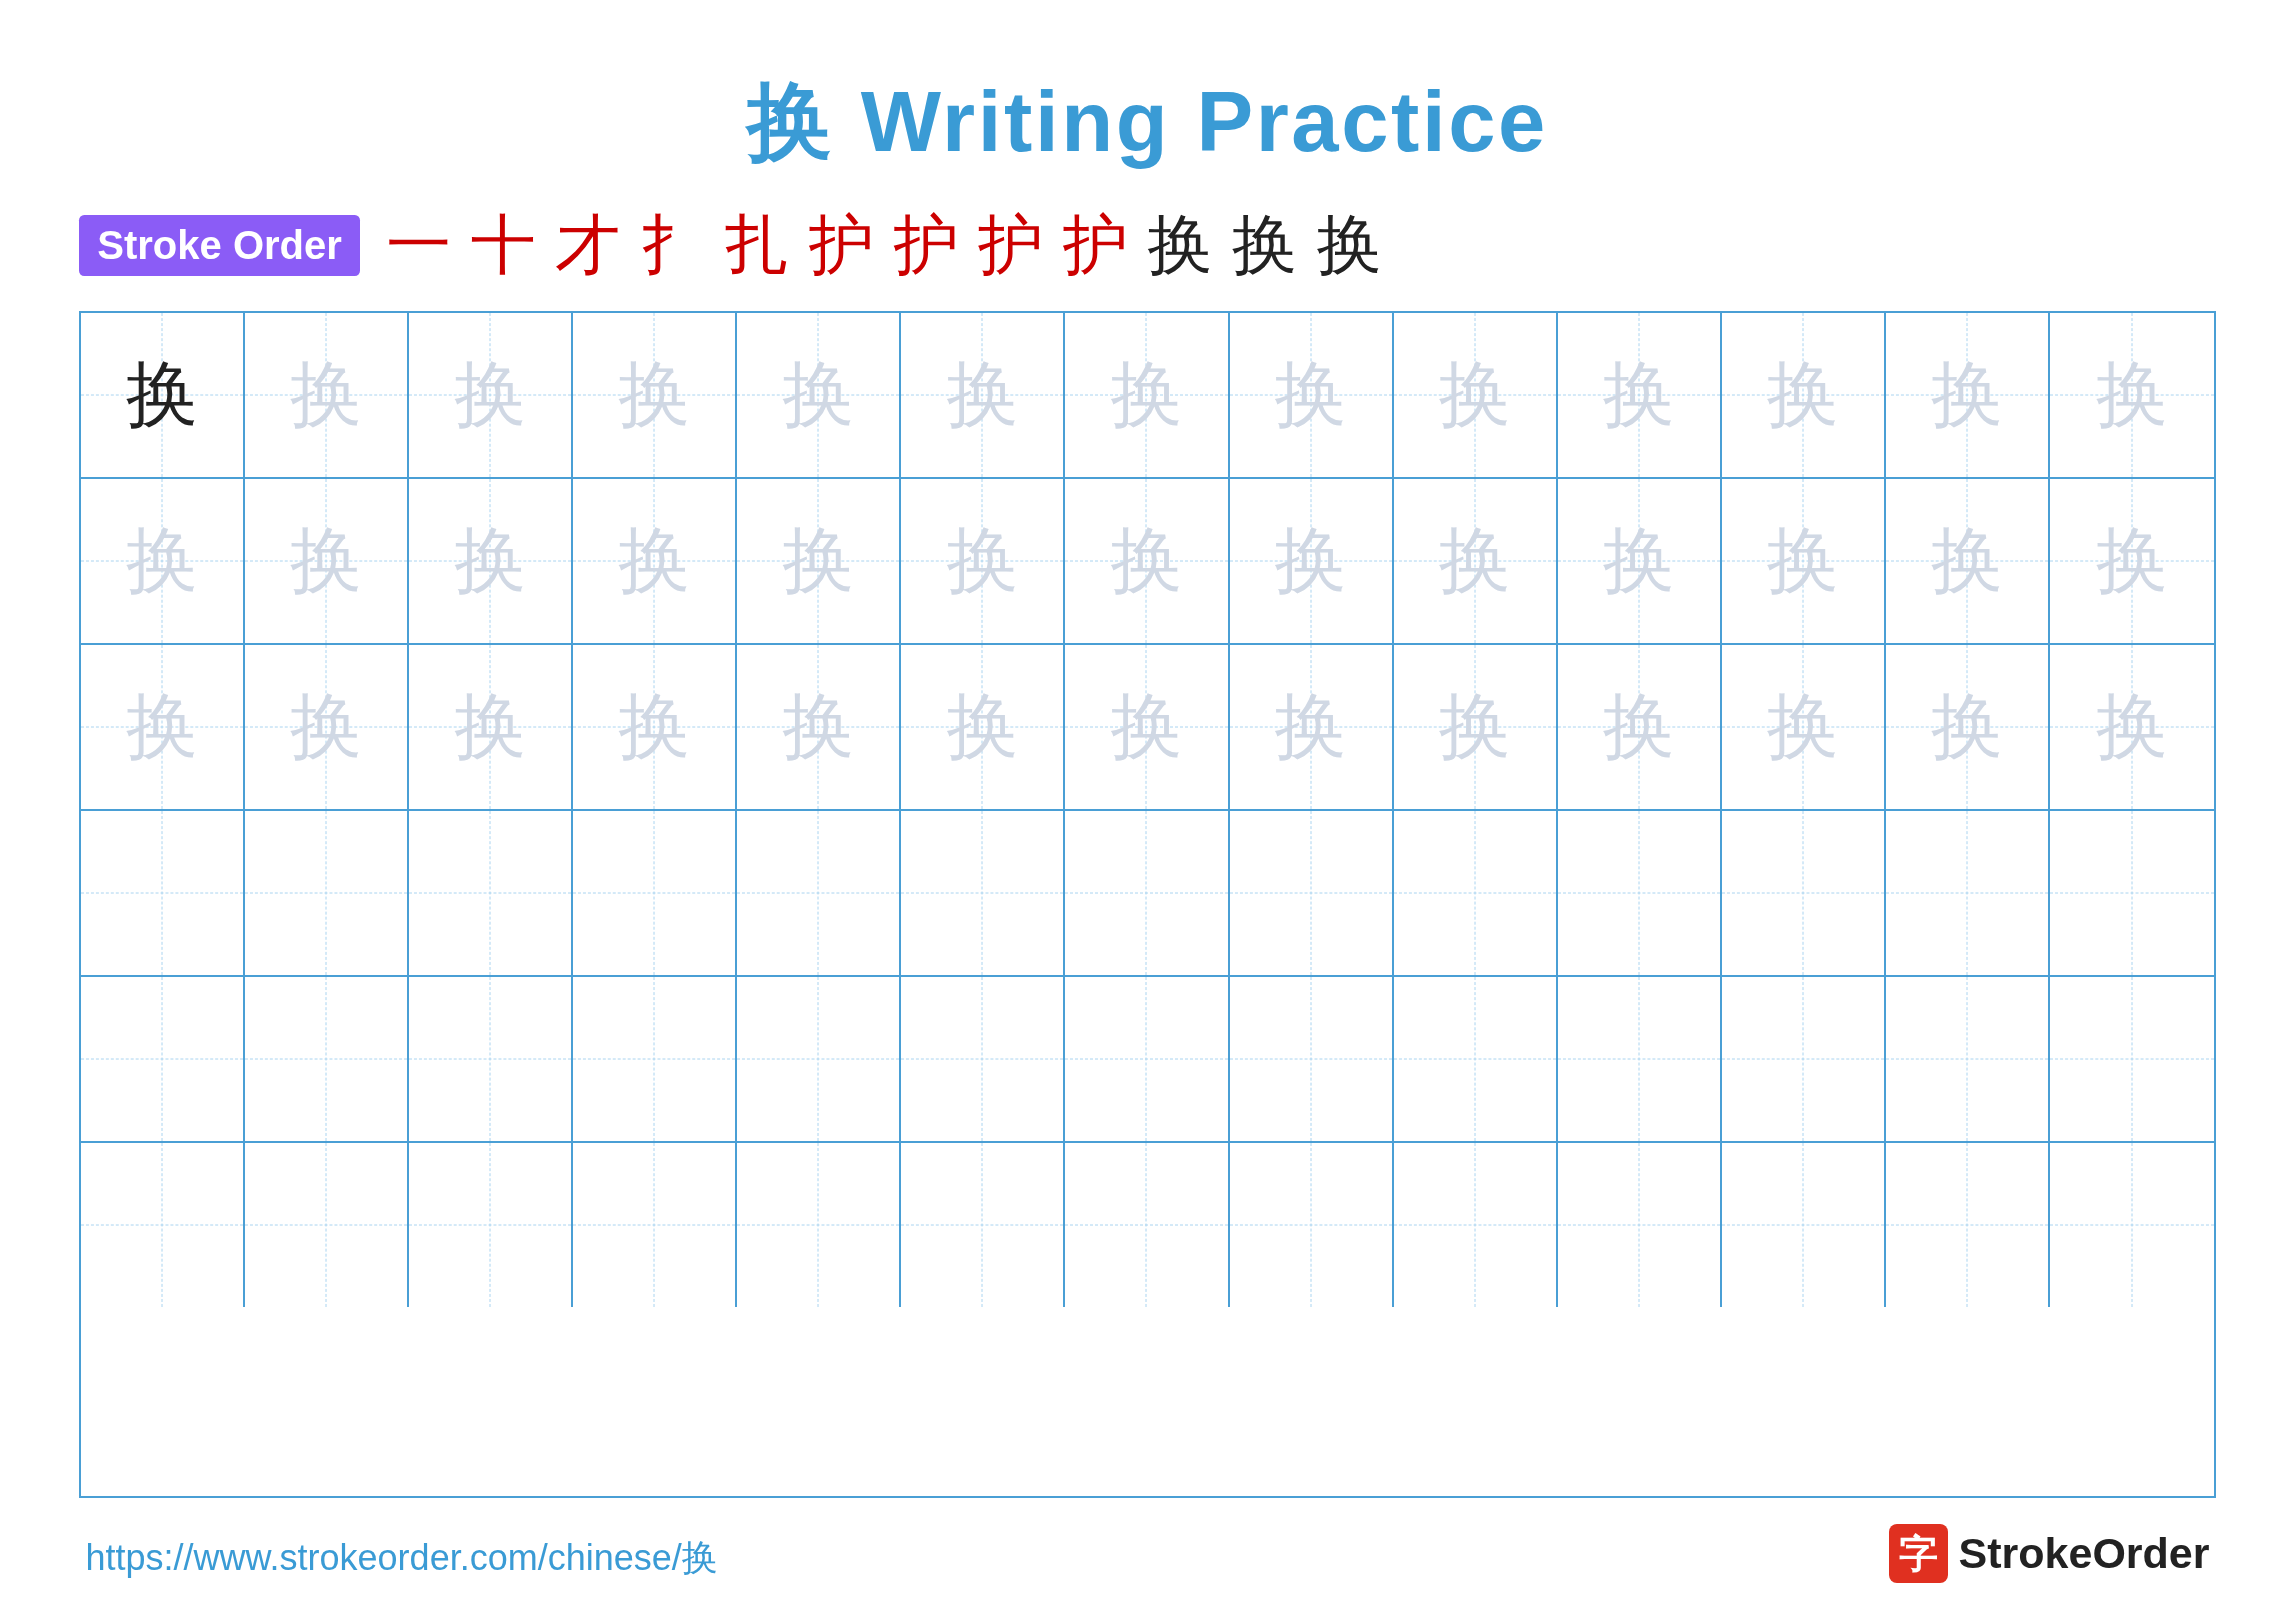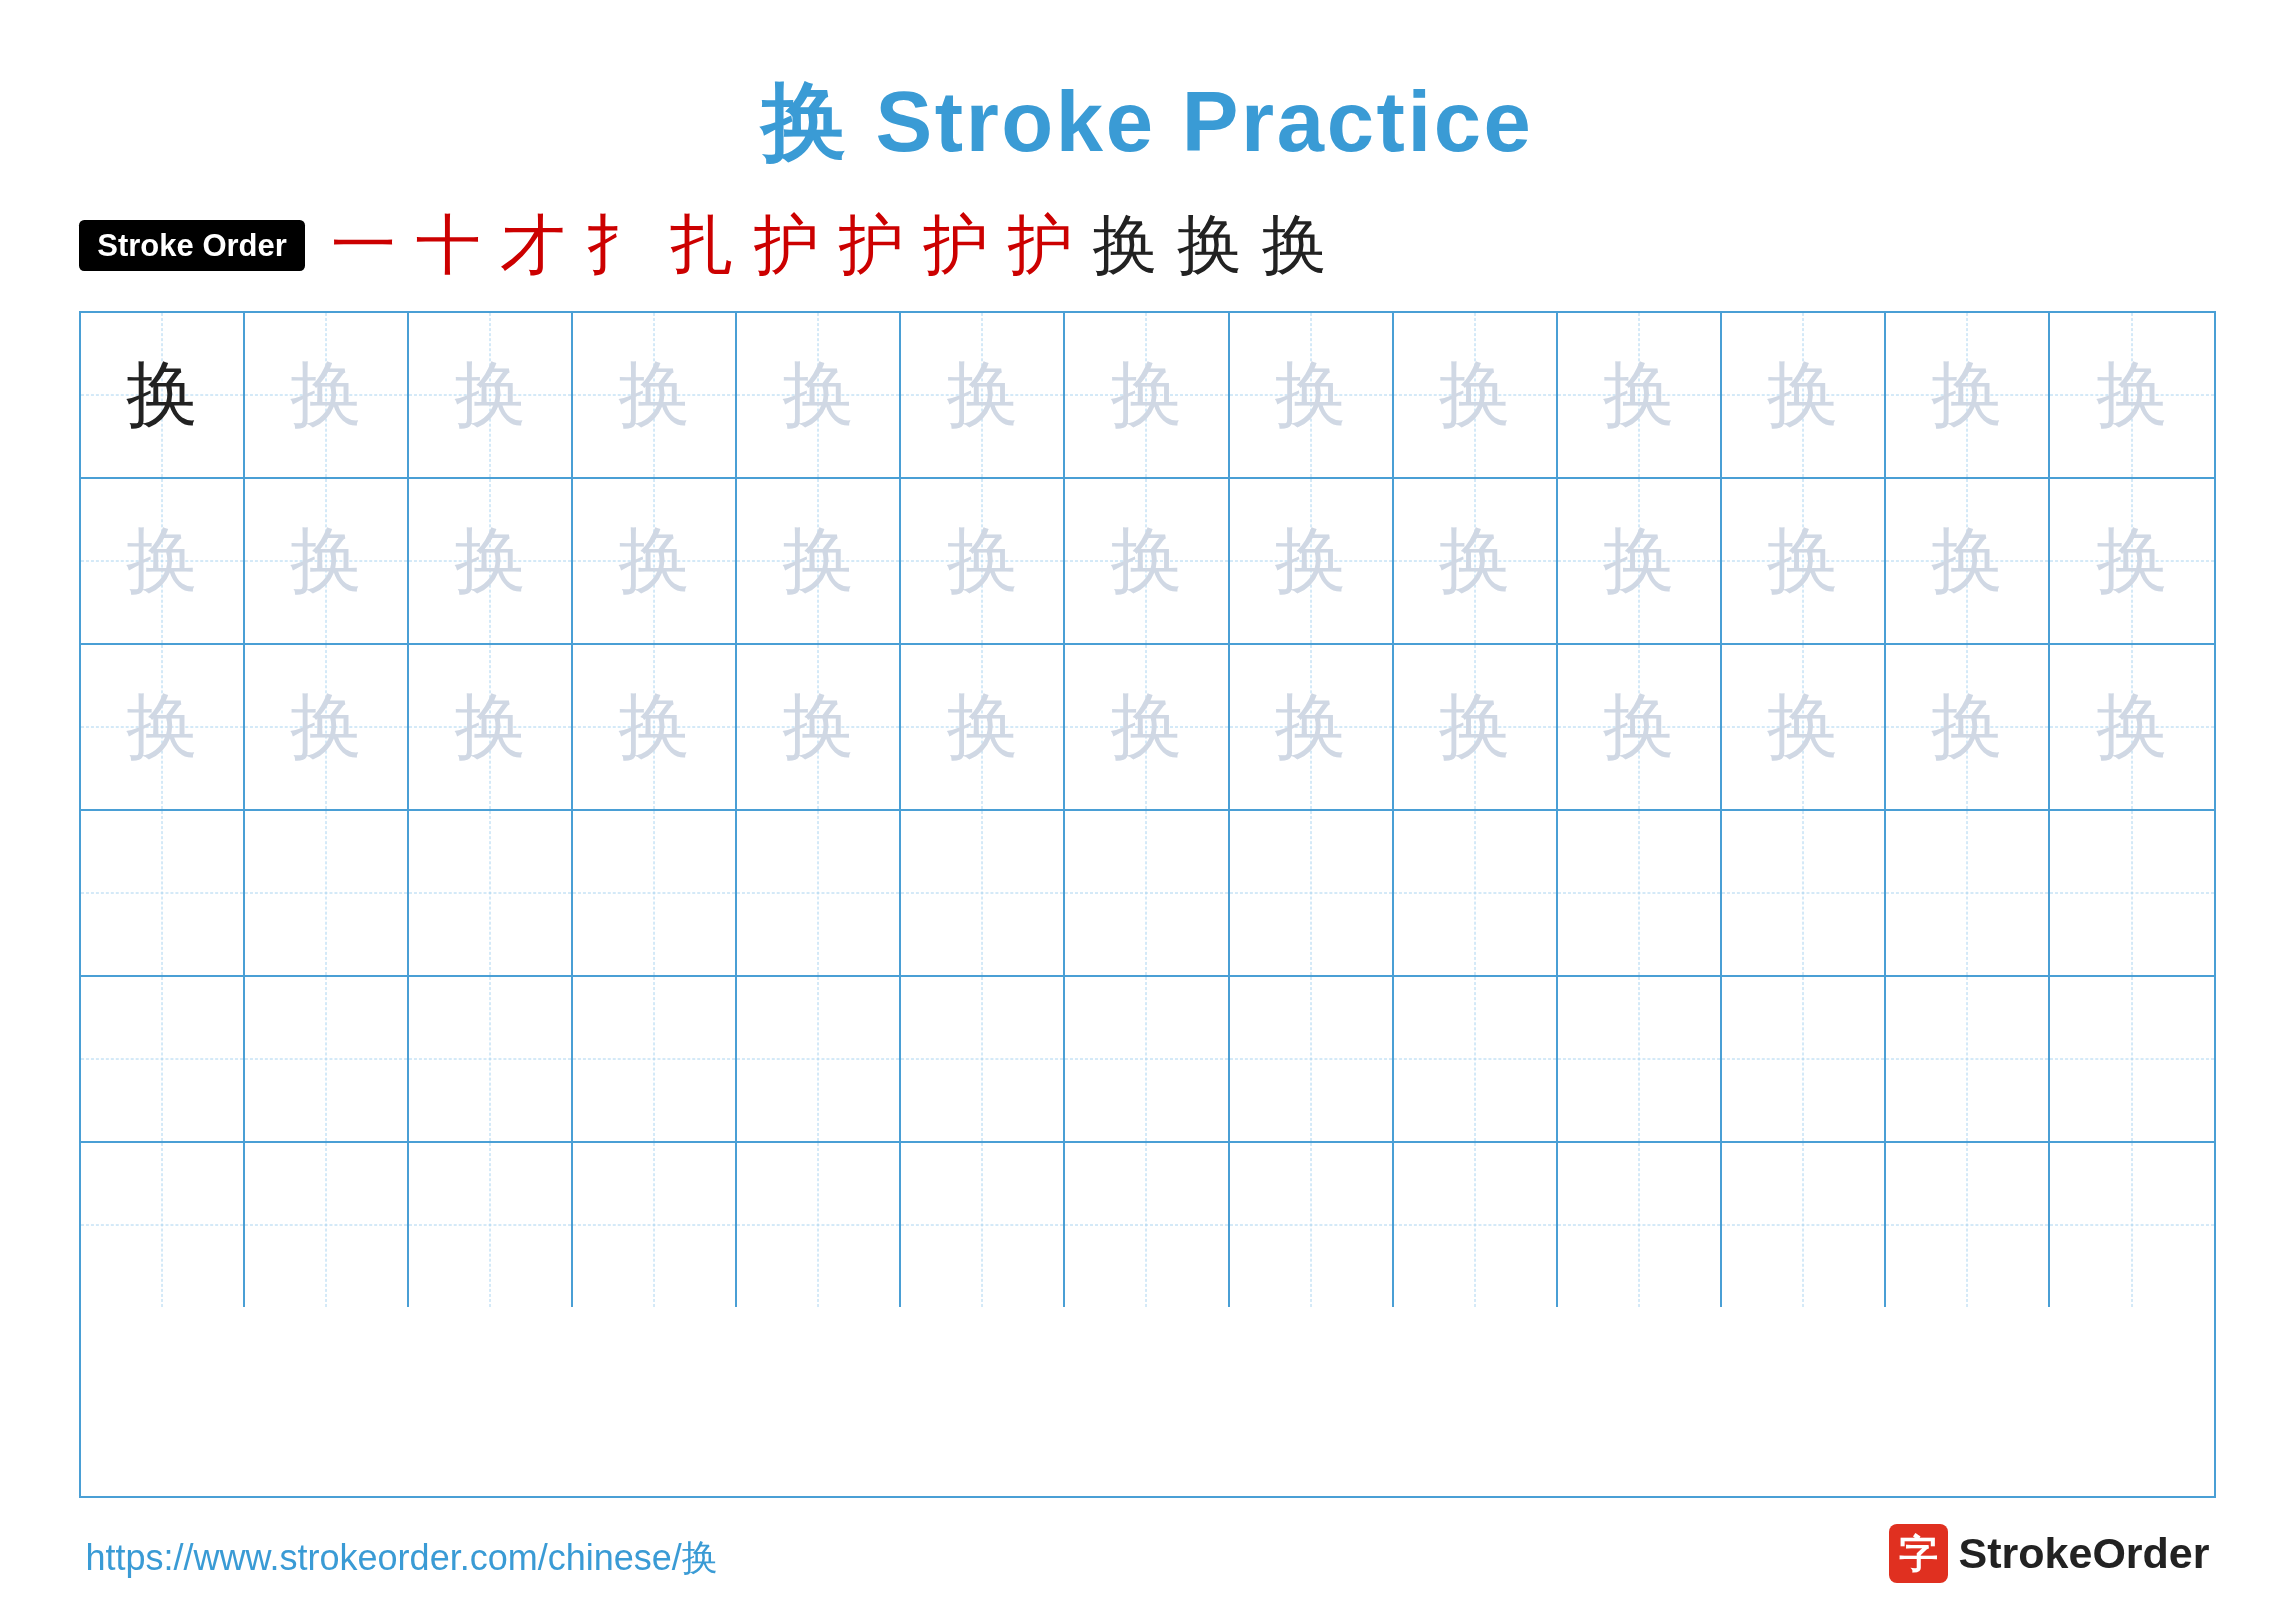--- a/index.html
+++ b/index.html
@@ -34,23 +34,23 @@
 
     .stroke-order-row {
       display: flex;
       align-items: center;
       width: 100%;
       margin-bottom: 33px;
       gap: 0px;
     }
 
     .stroke-order-badge {
-      background: #000000;
+      background: #8b5cf6;
       color: #ffffff;
-      font-size: 31px;
+      font-size: 40px;
       font-weight: bold;
       padding: 7.9px 18.3px;
       border-radius: 5.2px;
       margin-right: 26px;
       white-space: nowrap;
     }
 
     .stroke-sequence {
       display: flex;
       align-items: center;
@@ -174,21 +174,21 @@
       font-size: 39px;
       font-weight: bold;
       font-family: 'SimSun', serif;
     }
   </style>
 </head>
 <body>
 
 <div class="page">
 
-  <h1 class="title">换 Stroke Practice</h1>
+  <h1 class="title">换 Writing Practice</h1>
 
   <div class="stroke-order-row">
     <div class="stroke-order-badge">Stroke Order</div>
     <div class="stroke-sequence" id="stroke-sequence-container">
         <span class="stroke-char">一</span>
         <span class="stroke-char">十</span>
         <span class="stroke-char">才</span>
         <span class="stroke-char">扌</span>
         <span class="stroke-char">扎</span>
         <span class="stroke-char">护</span>

